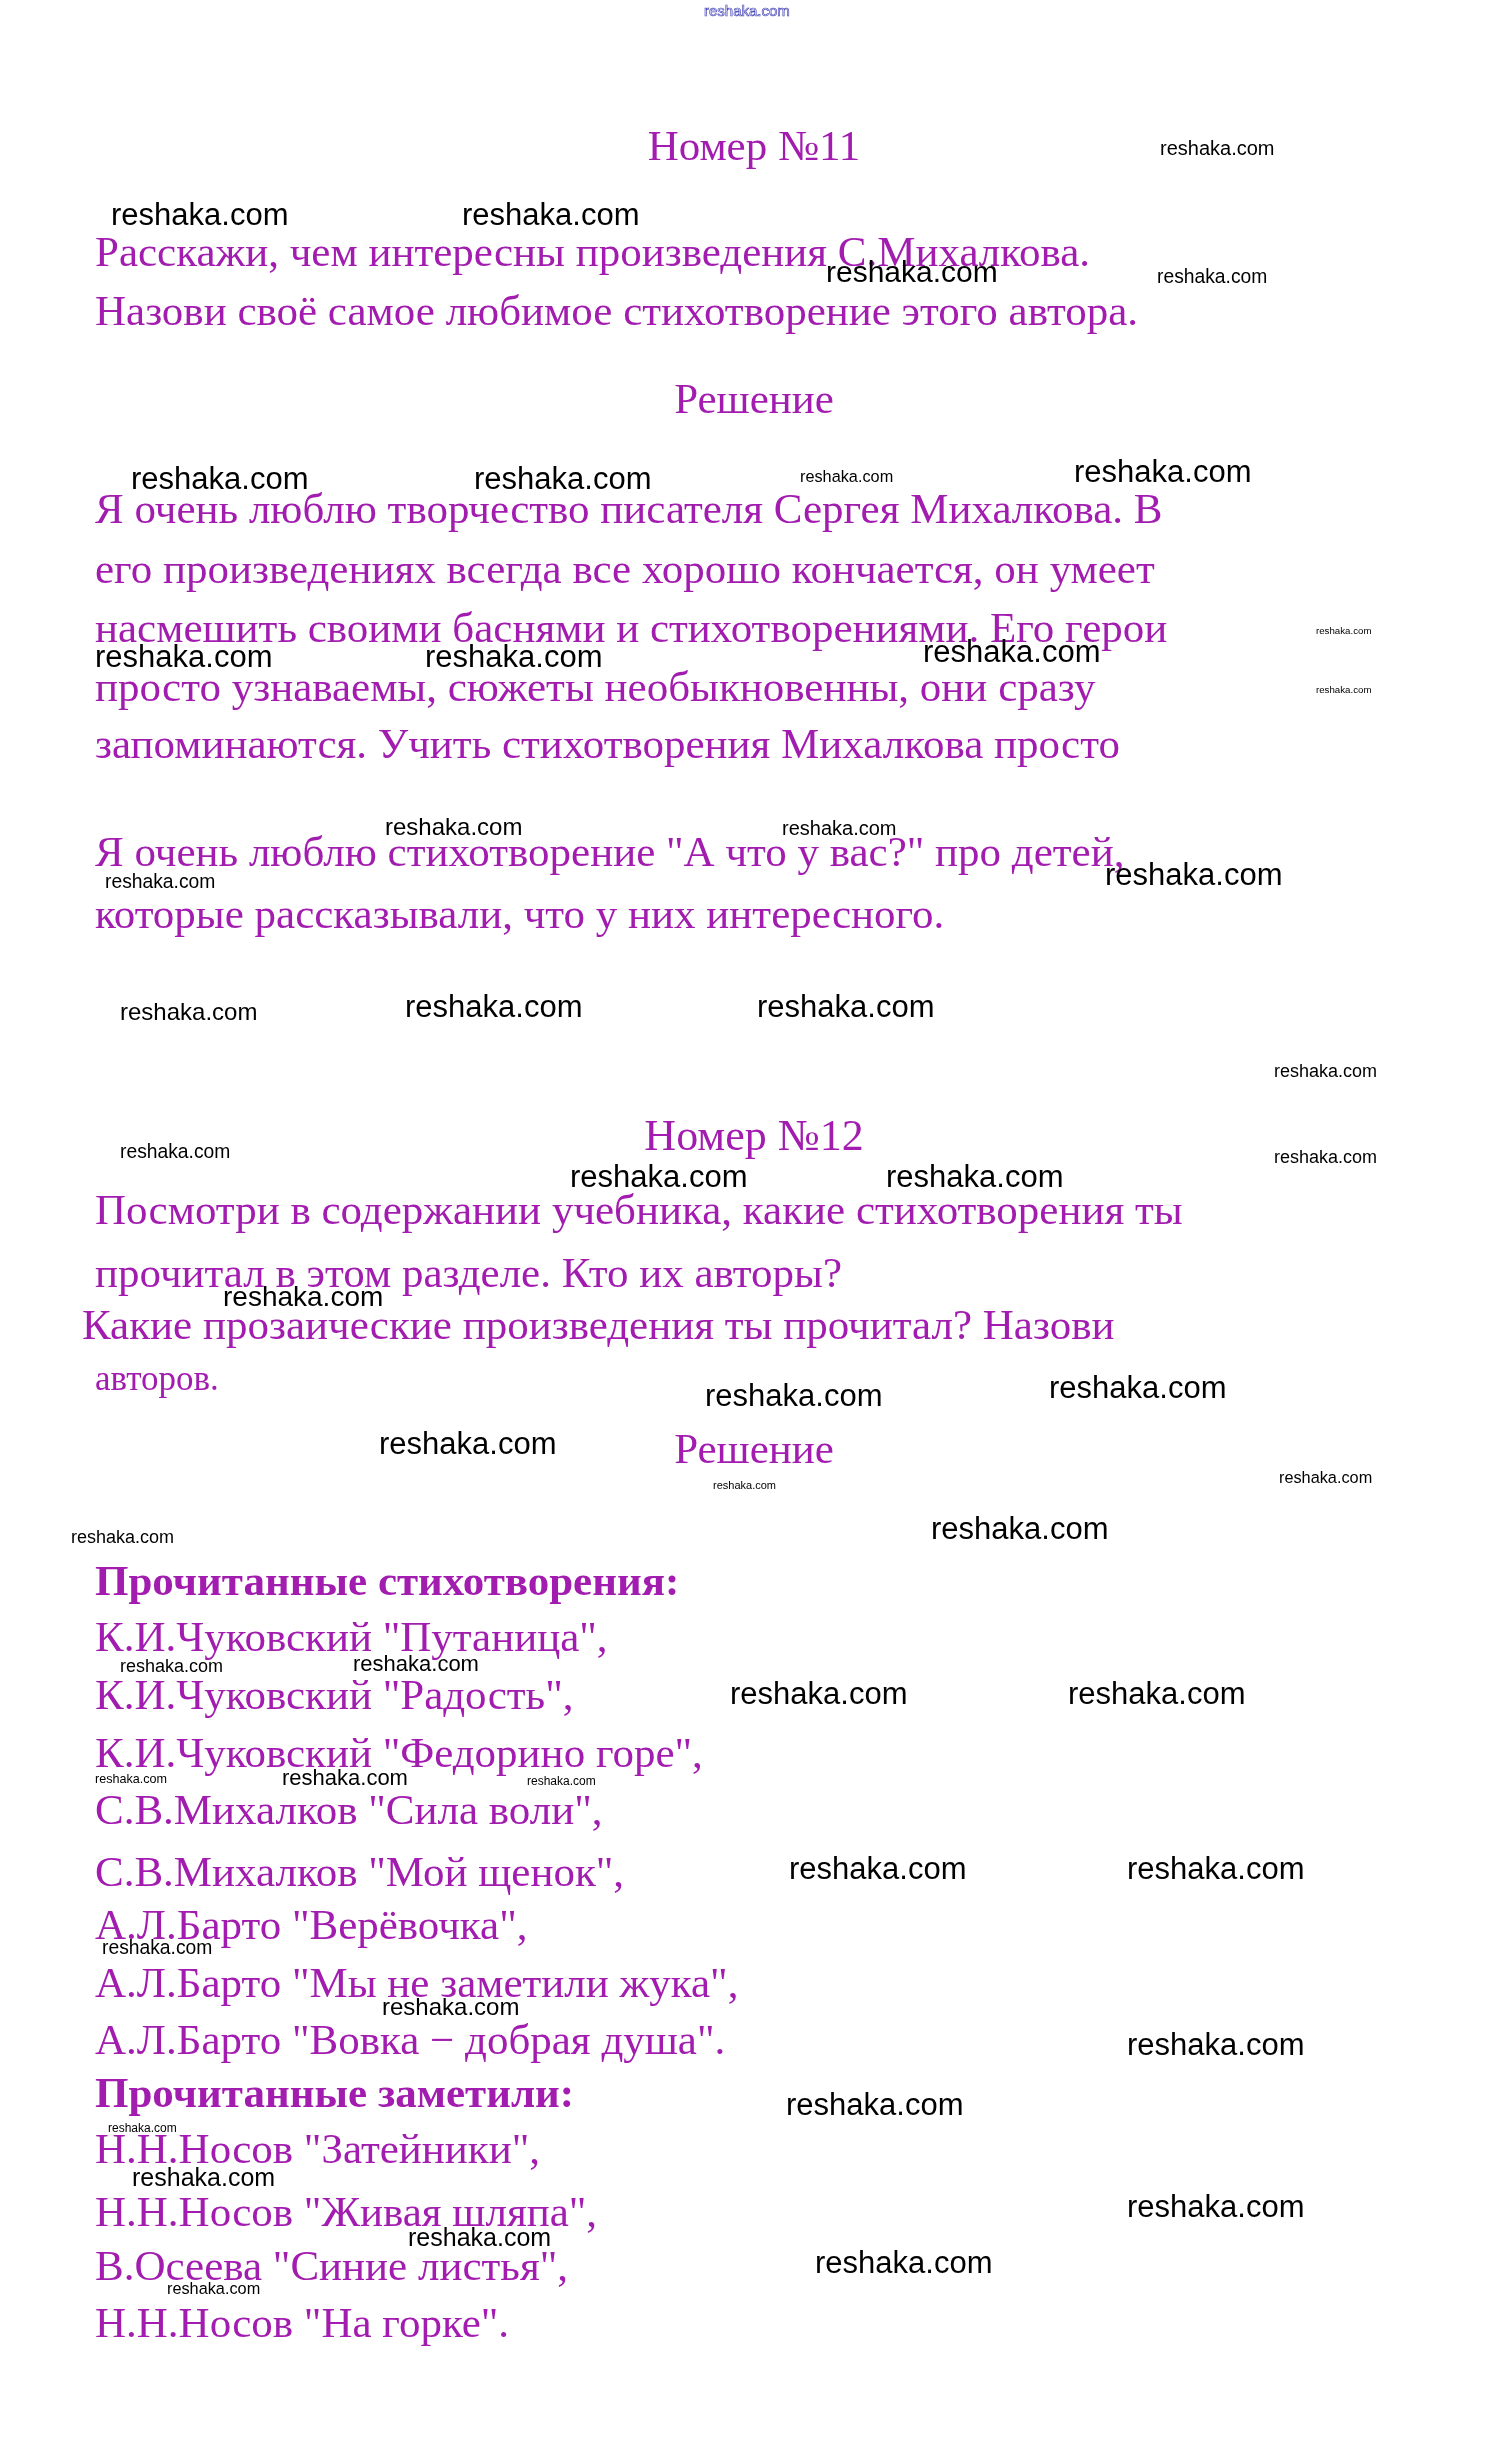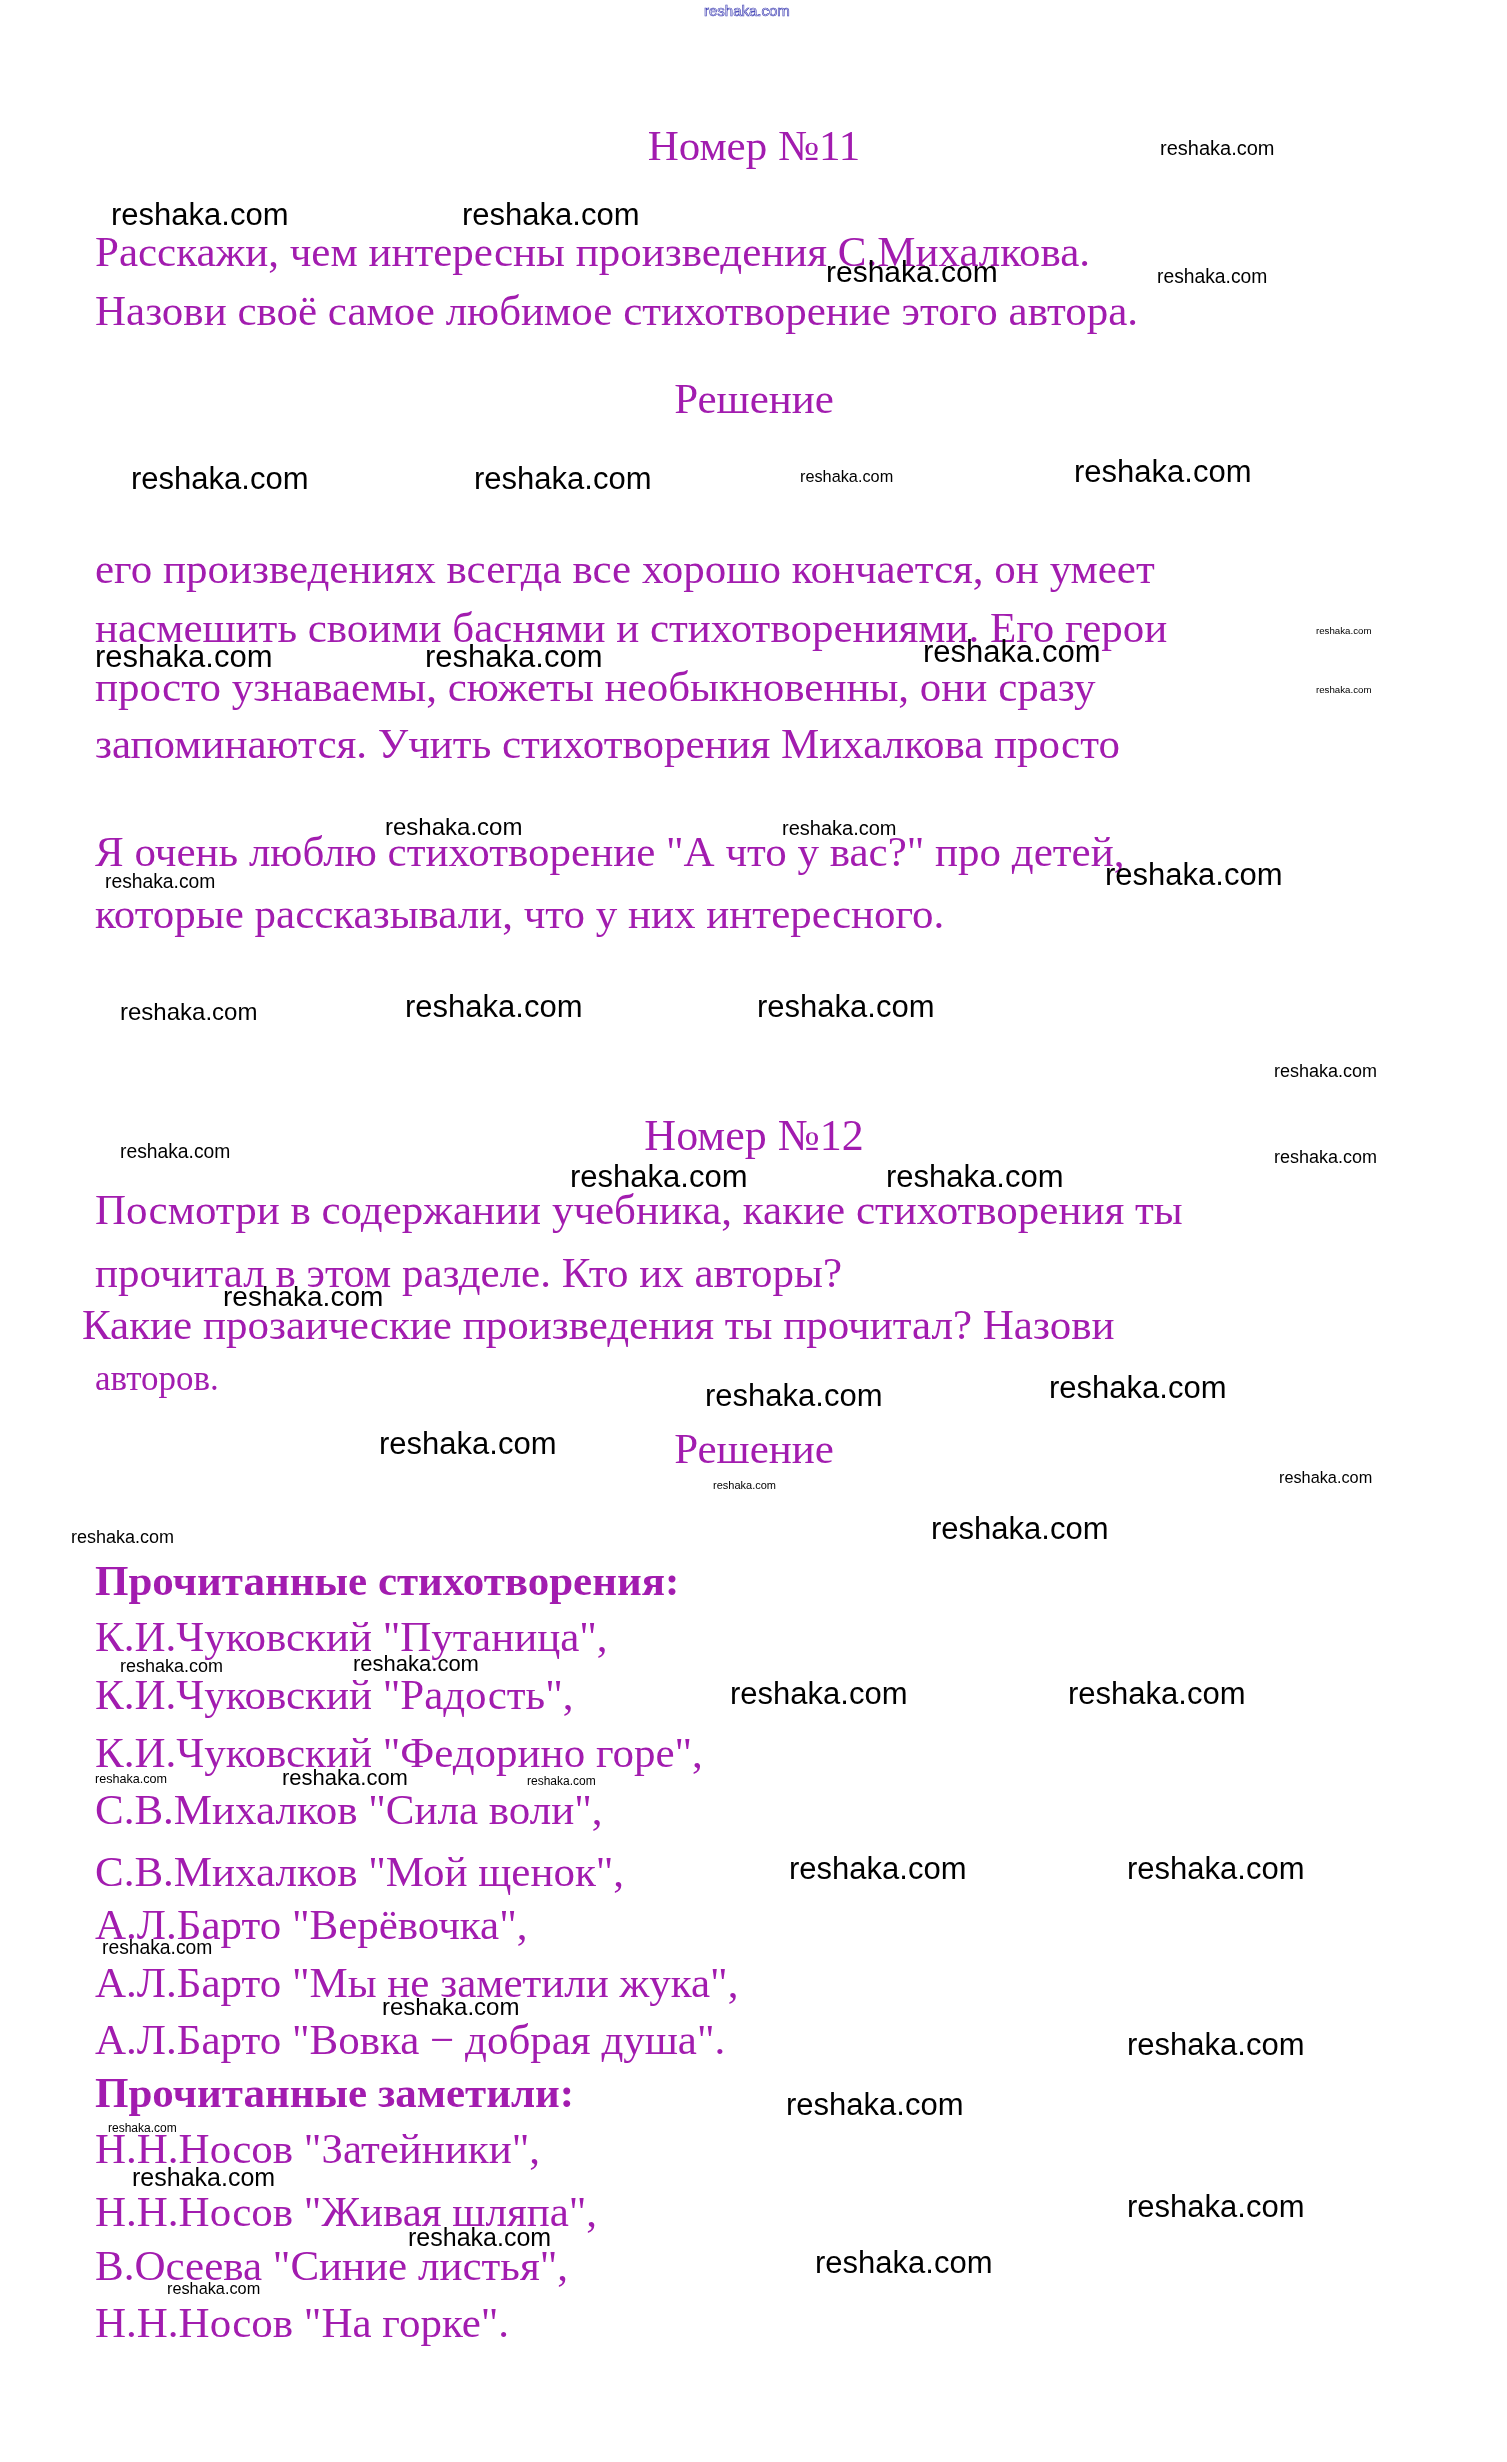--- a/index.html
+++ b/index.html
@@ -35,20 +35,21 @@
   }
 </style>
 </head>
 <body>
 
 <div class="canvas" style="background: rgb(255, 255, 255);">
     <div class="line center" style="top: 123px; left: 754px; font-size: 43px;">Номер №11</div>
     <div class="line" style="top: 229px; left: 95px; font-size: 43px;">Расскажи, чем интересны произведения С.Михалкова.</div>
     <div class="line" style="top: 288px; left: 95px; font-size: 43px;">Назови своё самое любимое стихотворение этого автора.</div>
     <div class="line center" style="top: 376px; left: 754px; font-size: 43px;">Решение</div>
+    <div class="line" style="top: 486px; left: 95px; font-size: 43px;">Я очень люблю творчество писателя Сергея Михалкова. В</div>
     <div class="line" style="top: 546px; left: 95px; font-size: 43px;">его произведениях всегда все хорошо кончается, он умеет</div>
     <div class="line" style="top: 605px; left: 95px; font-size: 43px;">насмешить своими баснями и стихотворениями. Его герои</div>
     <div class="line" style="top: 664px; left: 95px; font-size: 43px; text-align: center;">просто узнаваемы, сюжеты необыкновенны, они сразу</div>
     <div class="line" style="top: 721px; left: 95px; font-size: 43px;">запоминаются. Учить стихотворения Михалкова просто</div>
     <div class="line" style="top: 829px; left: 95px; font-size: 43px;">Я очень люблю стихотворение "А что у вас?" про детей,</div>
     <div class="line" style="top: 891px; left: 95px; font-size: 43px;">которые рассказывали, что у них интересного.</div>
     <div class="line center" style="top: 1112px; left: 754px; font-size: 44px;">Номер №12</div>
     <div class="line" style="top: 1187px; left: 95px; font-size: 43px;">Посмотри в содержании учебника, какие стихотворения ты</div>
     <div class="line" style="top: 1250px; left: 95px; font-size: 43px;">прочитал в этом разделе. Кто их авторы?</div>
     <div class="line" style="top: 1302px; left: 82px; font-size: 43px;">Какие прозаические произведения ты прочитал? Назови</div>

